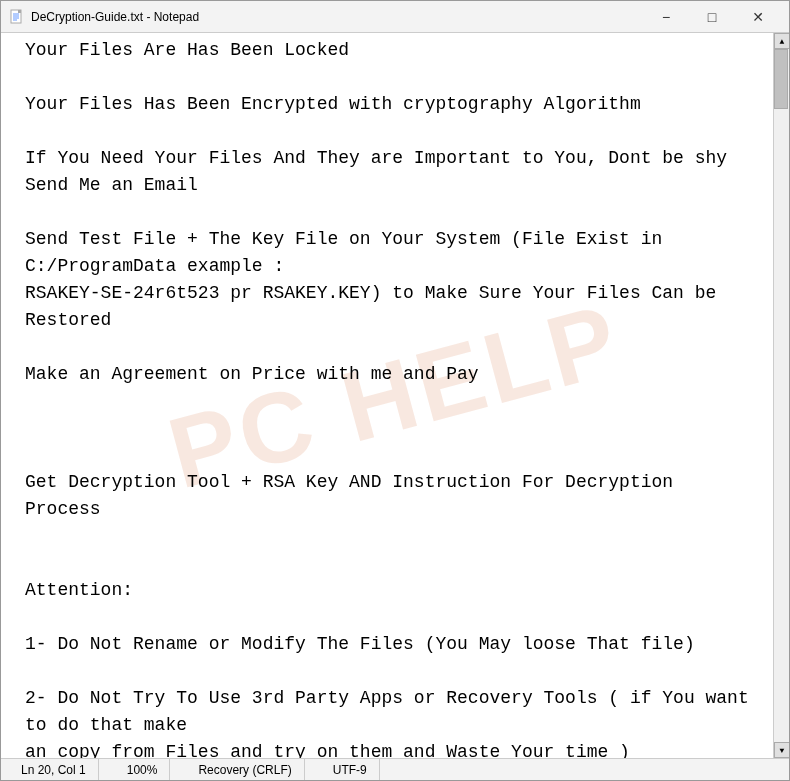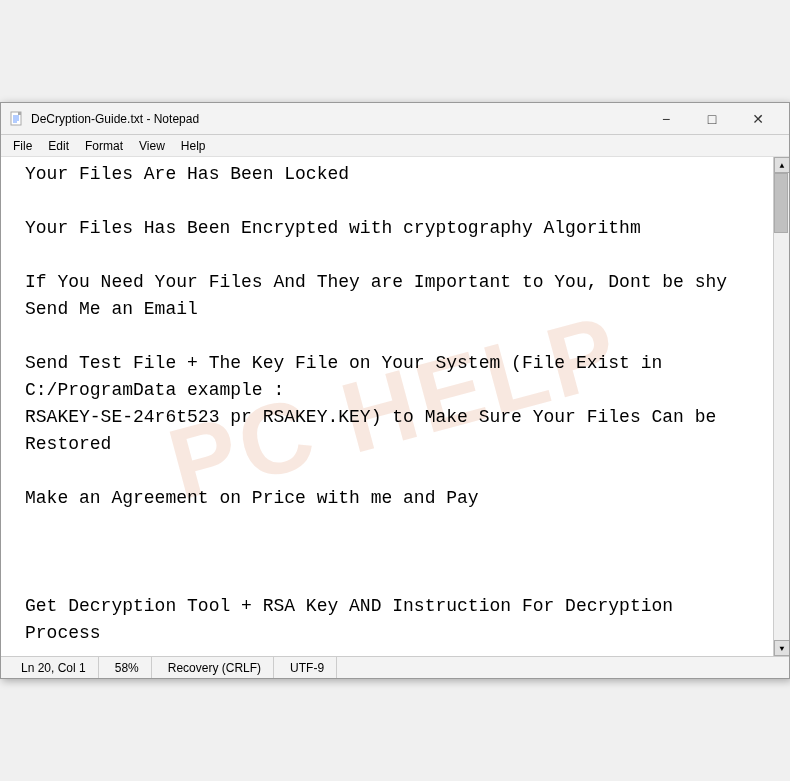--- a/index.html
+++ b/index.html
@@ -14,21 +14,21 @@
       display: flex;
       justify-content: center;
       align-items: center;
       width: 790px;
       height: 781px;
       overflow: hidden;
     }
 
     .window {
       width: 790px;
-      height: 577px;
+      height: 781px;
       background: #ffffff;
       border: 1px solid #999;
       display: flex;
       flex-direction: column;
       box-shadow: 2px 2px 8px rgba(0,0,0,0.3);
     }
 
     .title-bar {
       background: #f3f3f3;
       border-bottom: 1px solid #ccc;
@@ -169,21 +169,21 @@
 
     .status-bar {
       height: 22px;
       background: #f3f3f3;
       border-top: 1px solid #ccc;
       display: flex;
       align-items: center;
       font-family: 'Segoe UI', Arial, sans-serif;
       font-size: 12px;
       padding: 0 8px;
-      gap: 4px;
+      gap: 16px;
     }
 
     .status-item {
       padding: 0 12px;
       border-right: 1px solid #ccc;
       height: 100%;
       display: flex;
       align-items: center;
     }
 
@@ -212,27 +212,20 @@
       </svg>
     </div>
     <span class="title-bar-text">DeCryption-Guide.txt - Notepad</span>
     <div class="title-bar-controls">
       <button class="title-bar-btn">−</button>
       <button class="title-bar-btn">□</button>
       <button class="title-bar-btn close">✕</button>
     </div>
   </div>
 
-  <div class="menu-bar">
-    <span class="menu-item">File</span>
-    <span class="menu-item">Edit</span>
-    <span class="menu-item">Format</span>
-    <span class="menu-item">View</span>
-    <span class="menu-item">Help</span>
-  </div>
 
   <div class="content-area">
     <div class="watermark">
       <span>PC HELP</span>
     </div>
     <div class="text-area">Your Files Are Has Been Locked
 
 Your Files Has Been Encrypted with cryptography Algorithm
 
 If You Need Your Files And They are Important to You, Dont be shy Send Me an Email
@@ -270,18 +263,18 @@
       <div class="scrollbar-btn">▲</div>
       <div class="scrollbar-track">
         <div class="scrollbar-thumb"></div>
       </div>
       <div class="scrollbar-btn">▼</div>
     </div>
   </div>
 
   <div class="status-bar">
     <span class="status-item">Ln 20, Col 1</span>
-    <span class="status-item">58%</span>
+    <span class="status-item">100%</span>
     <span class="status-item">Recovery (CRLF)</span>
     <span class="status-item">UTF-9</span>
   </div>
 
 </div>
 
 </body></html>

